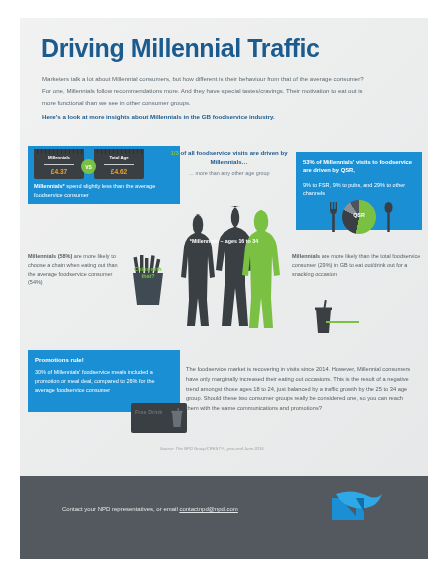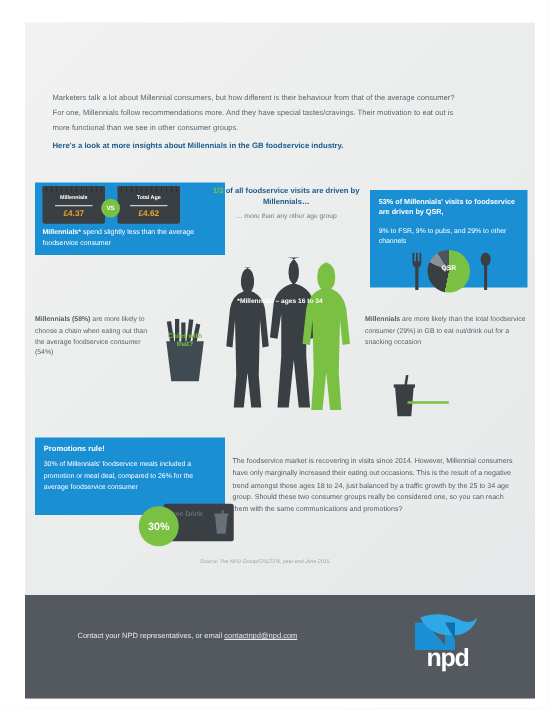--- a/index.html
+++ b/index.html
@@ -186,20 +186,21 @@
   .npd-word{
     position:absolute;right:38px;top:40px;width:64px;text-align:center;
     font-size:20px;font-weight:bold;color:#ffffff;letter-spacing:-1px;
   }
 </style>
 </head>
 <body>
 
 <div class="page">
 
+  <div class="title">Driving Millennial Traffic</div>
   <div class="intro">Marketers talk a lot about Millennial consumers, but how different is their behaviour from that of the average consumer? For one, Millennials follow recommendations more. And they have special tastes/cravings. Their motivation to eat out is more functional than we see in other consumer groups.</div>
   <div class="lede">Here's a look at more insights about Millennials in the GB foodservice industry.</div>
 
   <div class="box-spend">
     <div class="card" id="card-mill">
       <div class="card-top"></div>
       <div class="card-label">Millennials</div>
       <div class="card-rule"></div>
       <div class="card-value">£4.37</div>
     </div>
@@ -267,32 +268,30 @@
     <div class="promo-head">Promotions rule!</div>
     <div class="promo-body">30% of Millennials' foodservice meals included a promotion or meal deal, compared to 26% for the average foodservice consumer</div>
   </div>
   <div class="coupon"></div>
   <div class="coupon-text">Free Drink</div>
   <svg style="position:absolute;left:170px;top:408px;z-index:7;" width="14" height="20" viewBox="0 0 14 20">
     <path d="M2 4 L12 4 L10.5 19 L3.5 19 Z" fill="#6a7077"></path>
     <rect x="1.3" y="2.8" width="11.4" height="1.8" fill="#6a7077"></rect>
     <rect x="7.5" y="0" width="1.3" height="3" fill="#6a7077"></rect>
   </svg>
-  <div class="circle-30">30%</div>
 
   <div class="closing">The foodservice market is recovering in visits since 2014. However, Millennial consumers have only marginally increased their eating out occasions. This is the result of a negative trend amongst those ages 18 to 24, just balanced by a traffic growth by the 25 to 34 age group. Should these two consumer groups really be considered one, so you can reach them with the same communications and promotions?</div>
   <div class="source">Source: The NPD Group/CREST®, year-end June 2015</div>
 
   <div class="footer">
     <div class="footer-text"><span>Contact your NPD representatives, or email </span><a href="#">contactnpd@npd.com</a></div>
     <svg class="npd-logo" viewBox="0 0 64 56">
       <path d="M6 30 L6 8 L14 8 L30 26 L30 8 L38 8 L38 30 Z" fill="#1b8fd4"></path>
       <path d="M10 4 Q26 -2 42 6 Q50 10 56 4 Q52 16 40 18 Q26 20 16 12 Q12 8 10 4 Z" fill="#2ea8e6"></path>
       <path d="M30 8 L38 8 L38 22 Z" fill="#0f6fa8"></path>
     </svg>
-    <div class="npd-word">npd</div>
   </div>
 
   <div class="white-edge-l"></div>
   <div class="white-edge-r"></div>
   <div class="white-edge-t"></div>
   <div class="white-edge-b"></div>
 </div>
 
 </body></html>

